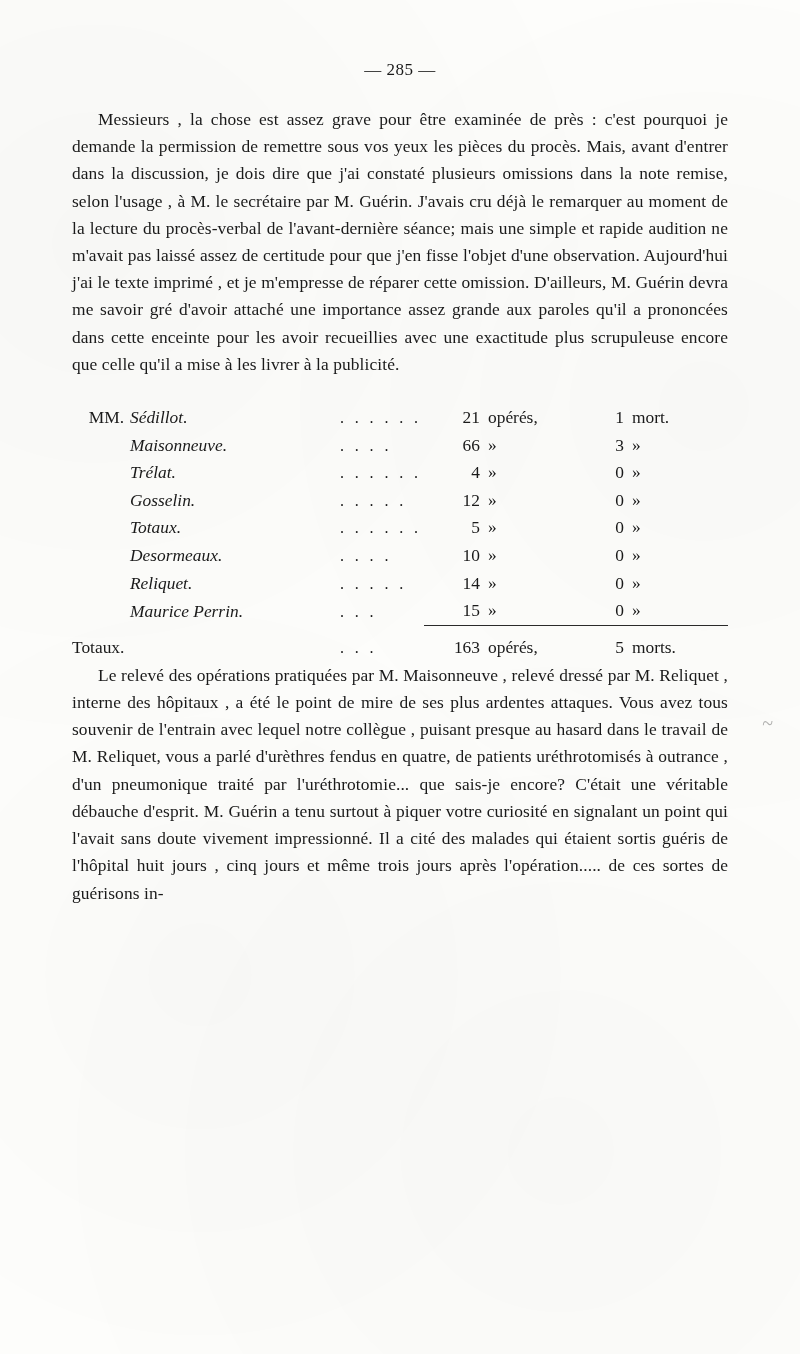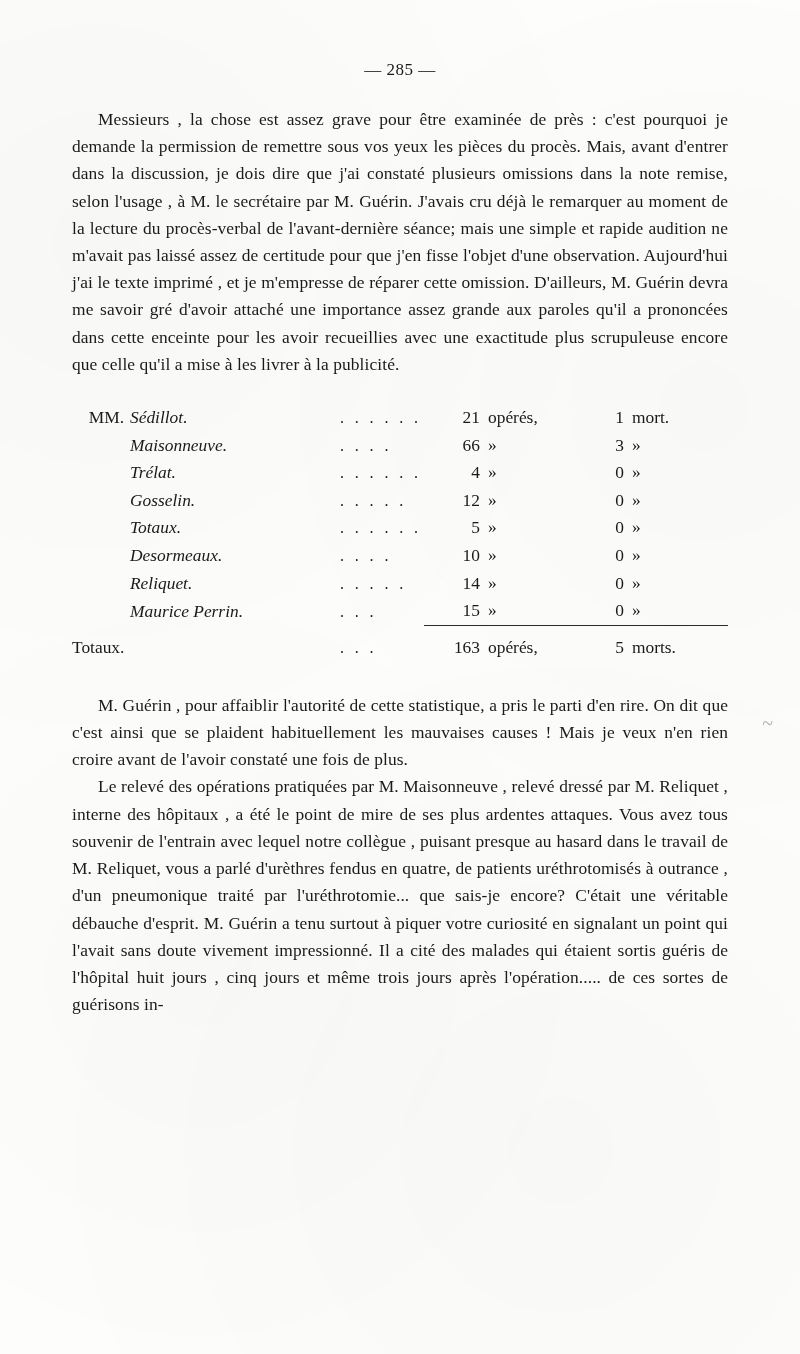--- a/index.html
+++ b/index.html
@@ -238,20 +238,19 @@
           <td class="totals-label" colspan="2">Totaux.</td>
           <td class="totals-dots">. . .</td>
           <td class="c-num">163</td>
           <td class="c-unit">opérés,</td>
           <td class="c-num2">5</td>
           <td class="c-unit2">morts.</td>
         </tr>
       </tbody>
     </table>
 
-    <p class="indent after-table">M. Guérin , pour affaiblir l'autorité de cette statistique, a pris le parti d'en rire. On dit que c'est ainsi que se plaident habituellement les mauvaises causes ! Mais je veux n'en rien croire avant de l'avoir constaté une fois de plus.</p>
     <p class="indent">Le relevé des opérations pratiquées par M. Maisonneuve , relevé dressé par M. Reliquet , interne des hôpitaux , a été le point de mire de ses plus ardentes attaques. Vous avez tous souvenir de l'entrain avec lequel notre collègue , puisant presque au hasard dans le travail de M. Reliquet, vous a parlé d'urèthres fendus en quatre, de patients uréthrotomisés à outrance , d'un pneumonique traité par l'uréthrotomie... que sais-je encore? C'était une véritable débauche d'esprit. M. Guérin a tenu surtout à piquer votre curiosité en signalant un point qui l'avait sans doute vivement impressionné. Il a cité des malades qui étaient sortis guéris de l'hôpital huit jours , cinq jours et même trois jours après l'opération..... de ces sortes de guérisons in-</p>
 
   </div>
 
   <span class="mark dash">~</span>
 
 </div>
 
 </body></html>

